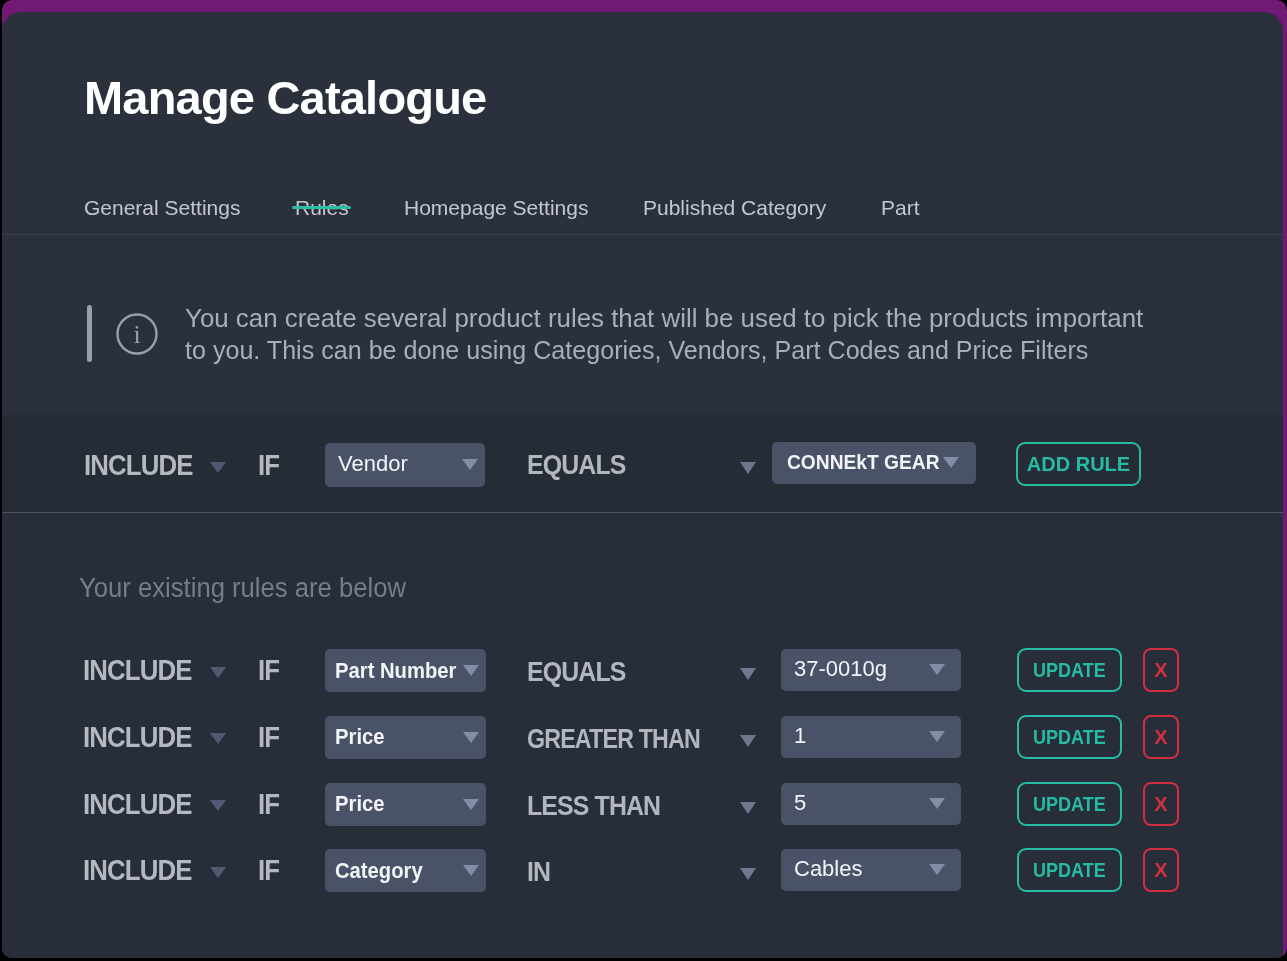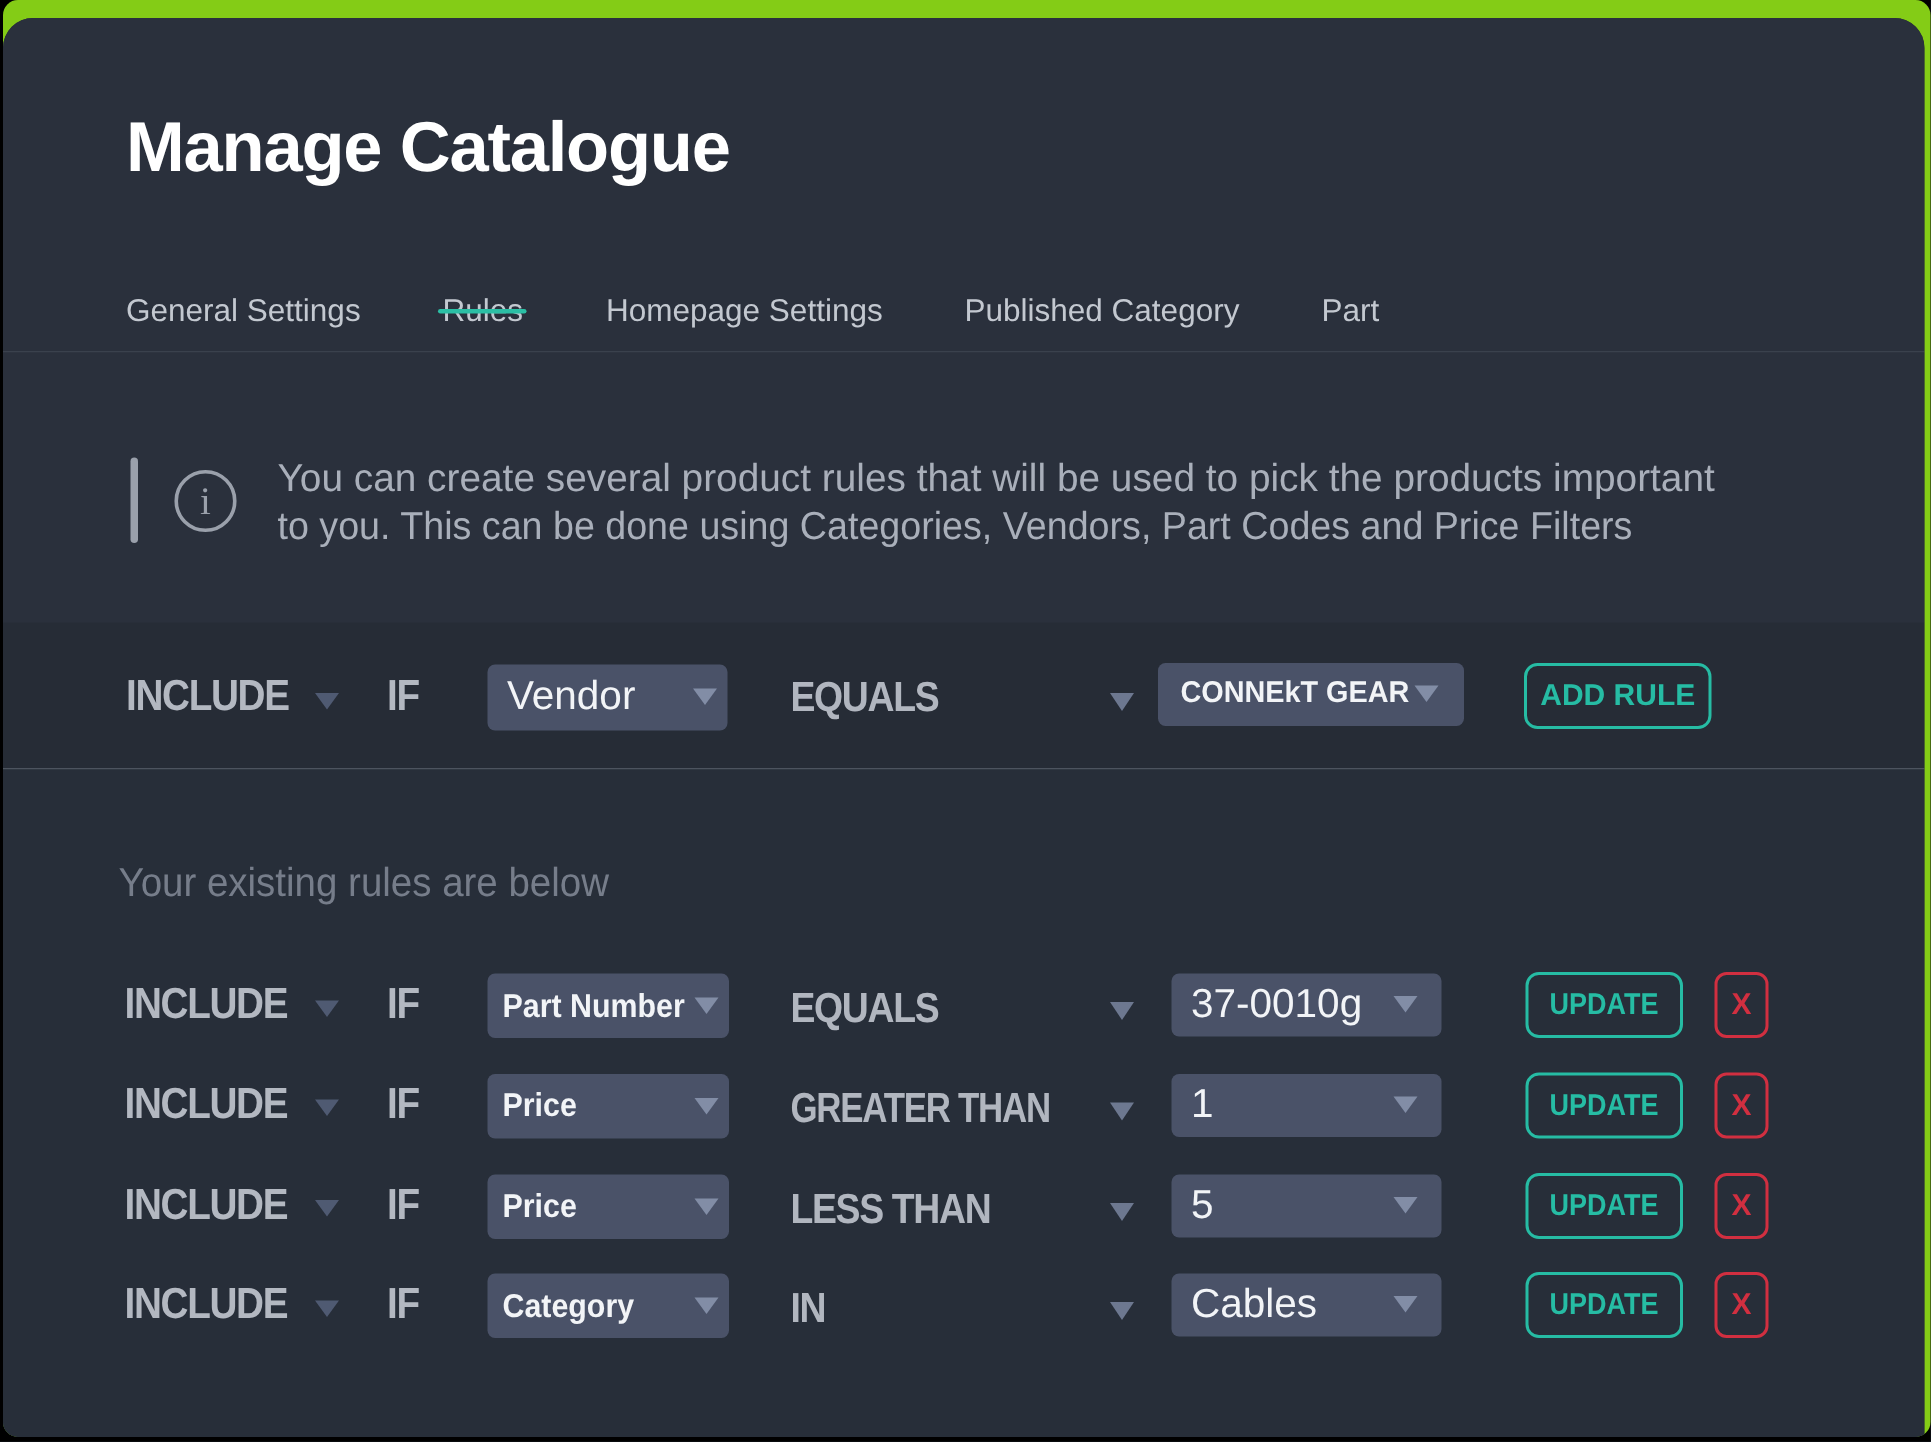--- a/index.html
+++ b/index.html
@@ -1,19 +1,19 @@
 <!DOCTYPE html>
 <html><head>
 <meta charset="utf-8">
 <style>
   * { margin:0; padding:0; box-sizing:border-box; }
   html,body { width:1287px; height:961px; background:#000; overflow:hidden;
     font-family:"Liberation Sans", sans-serif; }
   #window { position:absolute; left:2px; top:0; width:1285px; height:958px;
-    border-radius:10px; background:#84cc16; overflow:hidden; }
+    border-radius:10px; background:#701a75; overflow:hidden; }
   #card { position:absolute; left:0; top:12px; width:1281px; height:946px;
     border-radius:20px 20px 0 0; overflow:hidden; background:#2a303c; }
   
   .sec-header { position:absolute; left:0; top:0; width:100%; height:222px; background:#2a303c; }
   .div1 { position:absolute; left:0; top:222px; width:100%; height:1px; background:#3a414d; }
   .sec-info { position:absolute; left:0; top:223px; width:100%; height:180px; background:#2a303c; }
   .band { position:absolute; left:0; top:403px; width:100%; height:97px; background:#262c36; }
   .div2 { position:absolute; left:0; top:500px; width:100%; height:1px; background:#4d545f; }
   .sec-rules { position:absolute; left:0; top:501px; width:100%; height:448px; background:#272e39; }
 
@@ -35,21 +35,21 @@
     color:#b3b8c1; transform:scaleX(0.89); transform-origin:0 50%; white-space:nowrap; }
   .mid { position:absolute; font-size:28px; font-weight:700; letter-spacing:-1px;
     color:#b1b6bf; transform:scaleX(0.89); transform-origin:0 50%; white-space:nowrap; }
   .tri { position:absolute; width:0; height:0;
     border-left:8px solid transparent; border-right:8px solid transparent; }
   .tri-inc { border-top:11px solid #4f5a72; }
   .tri-light { border-top:11px solid #828da6; }
   .tri-mid { border-top:12px solid #6d7890; }
   .sel { position:absolute; border-radius:5px; background:#4a5268; color:#f2f4f7; }
   .sel .txt { position:absolute; left:13px; top:50%; transform:translateY(-52%);
-    font-size:27px; white-space:nowrap; }
+    font-size:22px; white-space:nowrap; }
   .btn { position:absolute; border:2px solid #26bca4; border-radius:9px;
     color:#26bca4; font-size:20px; font-weight:700; text-align:center; }
   .xbtn { position:absolute; border:2px solid #d12f40; border-radius:8px;
     color:#d12f40; font-size:20px; font-weight:700; text-align:center; }
 
   .exist { position:absolute; left:77px; top:561px; font-size:27px; color:#767d8a;
     transform:scaleX(0.95); transform-origin:0 0; white-space:nowrap; }
 
   
   .rrow { position:absolute; left:0; width:100%; height:44px; }

